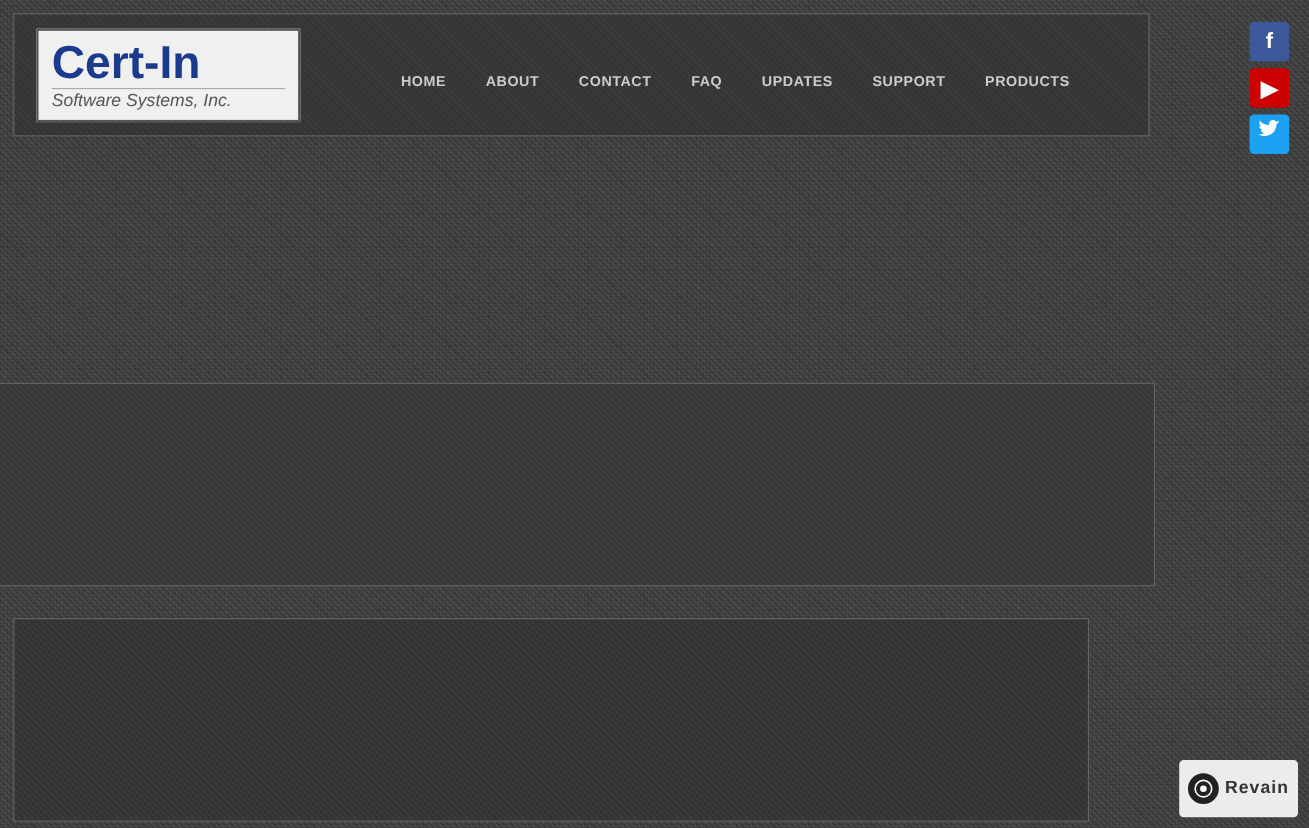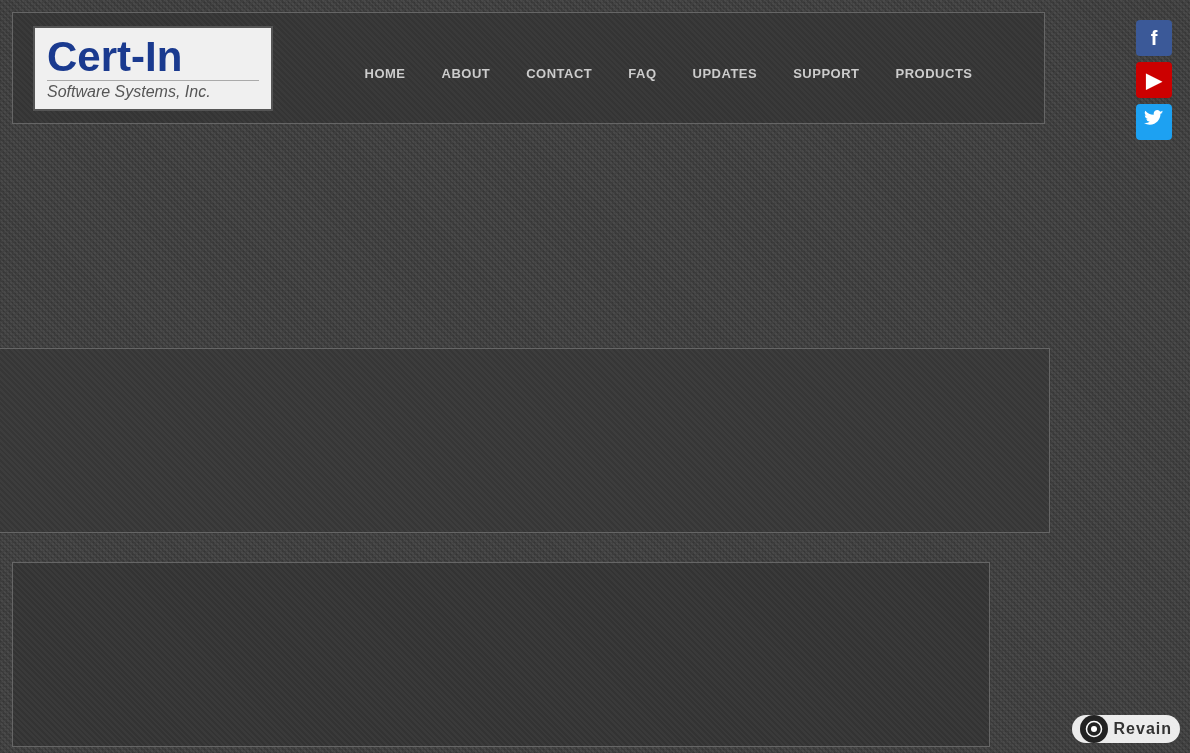--- a/index.html
+++ b/index.html
@@ -200,22 +200,22 @@
 
     
     .revain-badge {
       position: absolute;
       bottom: 10px;
       right: 10px;
       display: flex;
       align-items: center;
       gap: 6px;
       background: rgba(255,255,255,0.9);
-      padding: 0 8px;
-      border-radius: 16px;
+      padding: 12px 8px;
+      border-radius: 4px;
     }
 
     .revain-icon {
       width: 28px;
       height: 28px;
       background: #222;
       border-radius: 50%;
       display: flex;
       align-items: center;
       justify-content: center;

